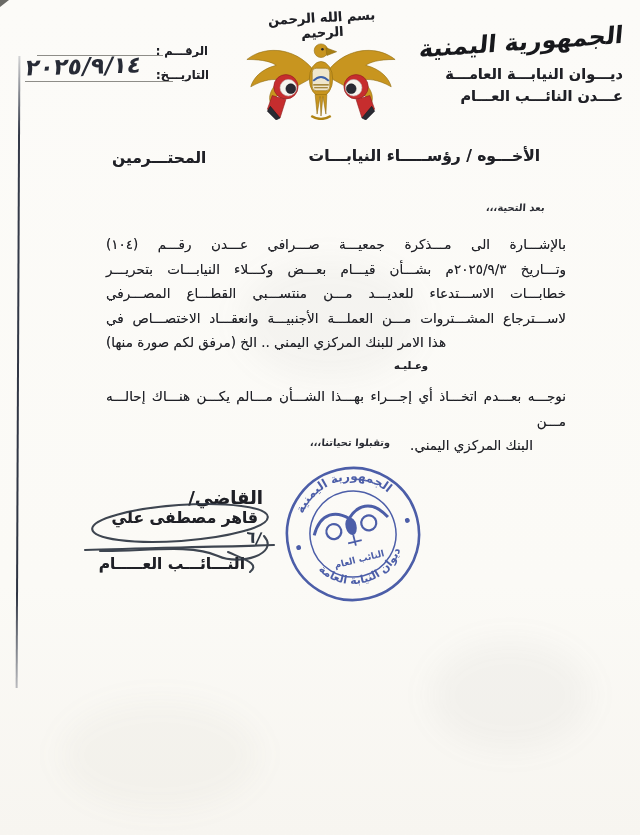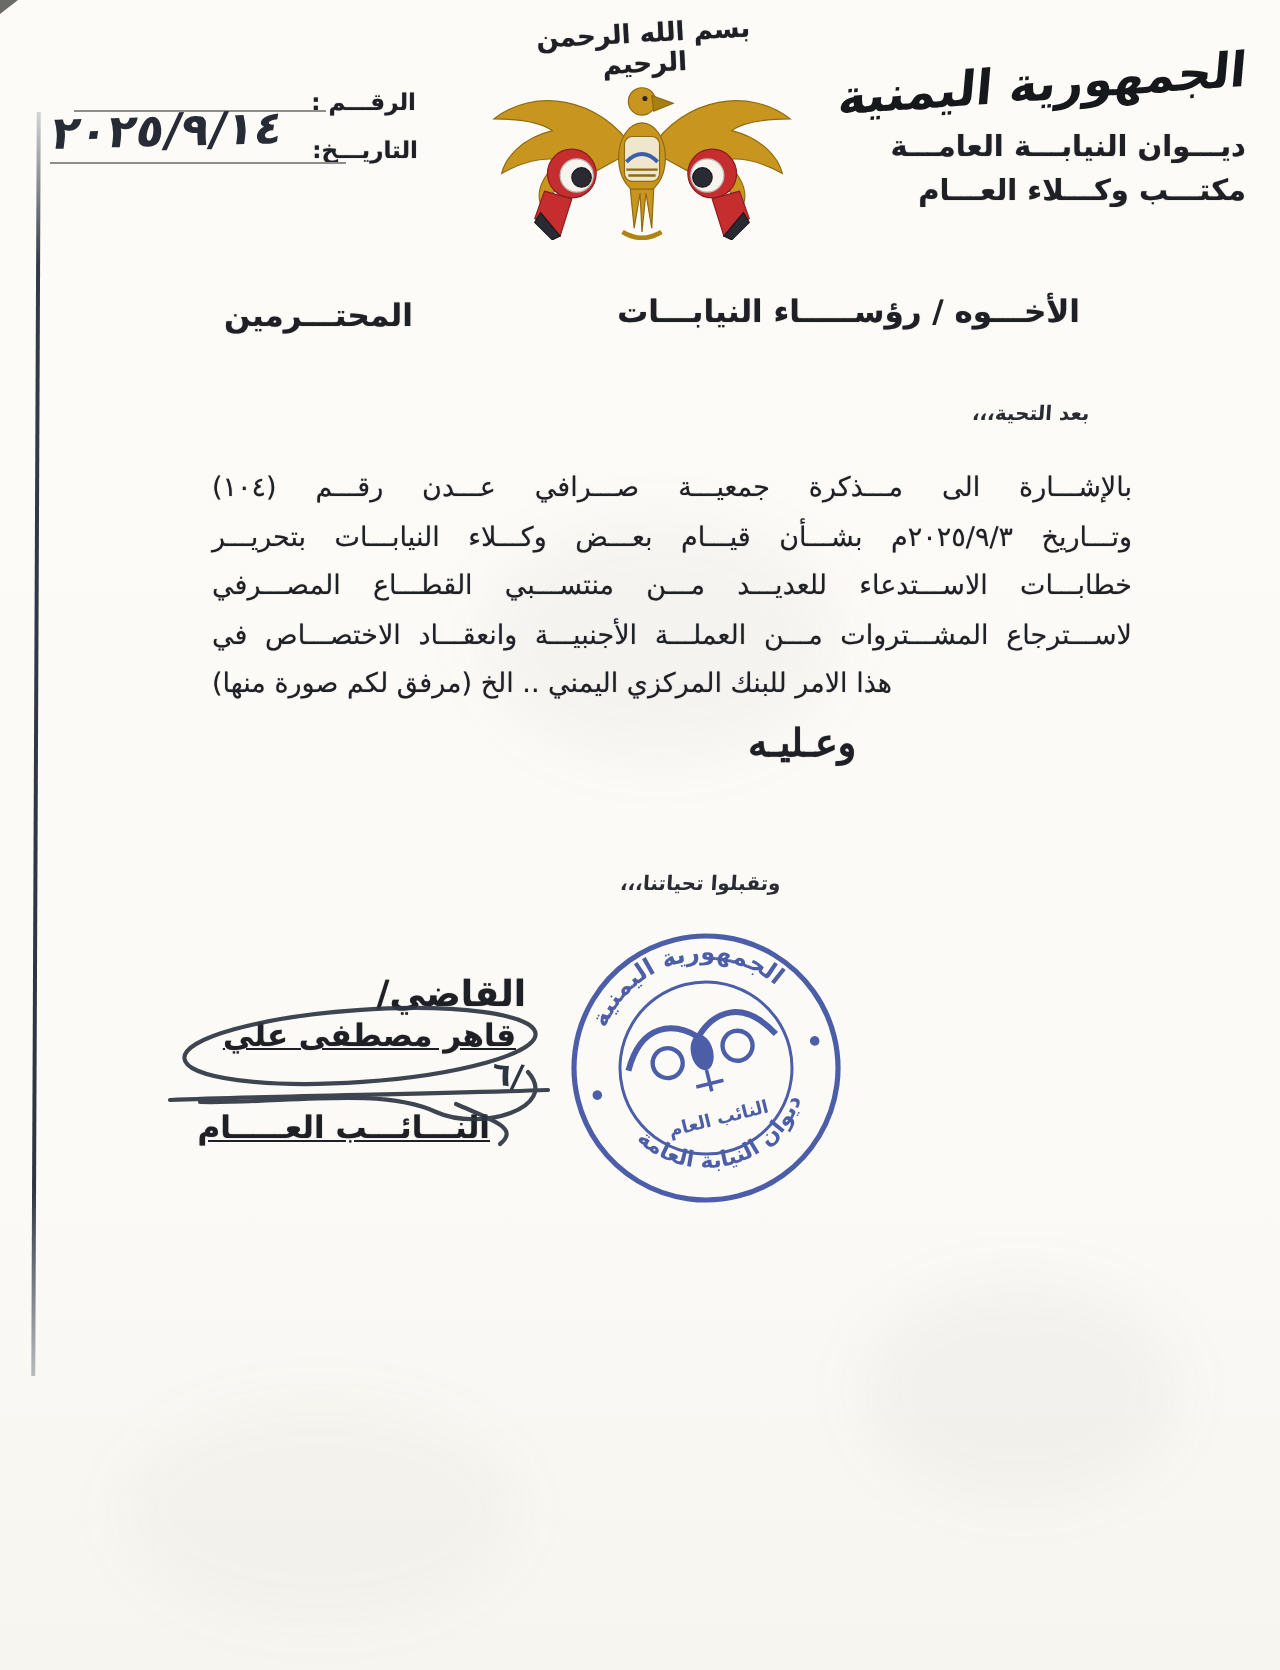--- a/index.html
+++ b/index.html
@@ -30,24 +30,24 @@
   .republic{font-size:24px;font-weight:bold;transform:rotate(-4deg) skewX(-9deg);
     color:#17181c;}
   .head2{font-size:14.5px;}
   
   .addr{font-size:15.5px;}
   .small-note{font-size:10px;transform:skewX(-4deg);color:#2a2c34;}
   .para{font-size:13.5px;line-height:24.6px;font-weight:normal;}
   .jline{text-align:justify;text-align-last:justify;}
   .lastline{text-align:left;text-align-last:left;}
   .indent-line{text-align:right;padding-left:0;padding-right:33px;}
-  .transition{font-size:19px;font-family:Liberation Serif, serif;}
+  .transition{font-size:10px;}
   
   .sig{font-size:18px;}
-  .sig-name{font-size:15.5px;text-decoration:underline;}
+  .sig-name{font-size:15.5px;}
   .stamp-wrap{left:283px;top:464px;width:140px;height:140px;
     transform:rotate(-14deg);opacity:.92;}
   .sig-swirl{left:78px;top:494px;width:205px;height:90px;}
 </style>
 </head>
 <body>
 
 <div class="page">
 
   <div class="abs corner-speck"></div>
@@ -93,36 +93,40 @@
       <path d="M72,46 Q80,38 88,46" fill="none" stroke="#3a5fa8" stroke-width="2"></path>
       <path d="M72,50 L88,50 M73,53 L87,53" stroke="#8f6a10" stroke-width="1.2"></path>
 
       <path d="M74,60 L76,80 L79,62 L80,82 L82,62 L85,80 L86,60 Z" fill="#c8951f"></path>
       <path d="M70,82 Q80,88 90,82" fill="none" stroke="#b08414" stroke-width="2.4"></path>
     </g>
   </svg>
 
   <div class="abs republic" style="right:16px;top:28px;">الجمهورية اليمنية</div>
   <div class="abs head2 b ink" style="right:17px;top:66px;">ديـــوان النيابـــة العامـــة</div>
-  <div class="abs head2 b ink" style="right:17px;top:88px;">مكتـــب وكـــلاء العـــام</div>
+  <div class="abs head2 b ink" style="right:17px;top:88px;">عـــدن النائـــب العـــام</div>
 
   <div class="abs addr b ink" style="right:100px;top:147px;">الأخـــوه / رؤســـــاء النيابـــات</div>
   <div class="abs addr b ink" style="left:112px;top:149px;">المحتـــرمين</div>
   <div class="abs small-note b" style="right:95px;top:202px;">بعد التحية،،،</div>
 
   <div class="abs para ink" style="right:74px;left:106px;top:232px;">
     <div class="jline">بالإشـــارة الى مـــذكرة جمعيـــة صـــرافي عـــدن رقـــم (١٠٤)</div>
     <div class="jline">وتـــاريخ ٢٠٢٥/٩/٣م بشـــأن قيـــام بعـــض وكـــلاء النيابـــات بتحريـــر</div>
     <div class="jline">خطابـــات الاســـتدعاء للعديـــد مـــن منتســـبي القطـــاع المصـــرفي</div>
     <div class="jline">لاســـترجاع المشـــتروات مـــن العملـــة الأجنبيـــة وانعقـــاد الاختصـــاص في</div>
     <div class="lastline">هذا الامر للبنك المركزي اليمني .. الخ (مرفق لكم صورة منها)</div>
   </div>
 
   <div class="abs transition b ink" style="right:212px;top:360px;">وعـليـه</div>
 
+  <div class="abs para ink" style="right:74px;left:106px;top:384px;">
+    <div class="jline">نوجـــه بعـــدم اتخـــاذ أي إجـــراء بهـــذا الشـــأن مـــالم يكـــن هنـــاك إحالـــه مـــن</div>
+    <div class="indent-line">البنك المركزي اليمني.</div>
+  </div>
 
   <div class="abs small-note b" style="right:250px;top:437px;">وتقبلوا تحياتنا،،،</div>
 
   <div class="abs sig b ink" style="right:377px;top:487px;">القاضي/</div>
   <div class="abs sig-name b ink" style="right:382px;top:509px;">قاهر مصطفى علي</div>
   <div class="abs sig-name b ink" style="right:395px;top:555px;">النـــائـــب العـــــام</div>
   <div class="abs" style="right:378px;top:528px;font-size:16px;font-weight:bold;color:#2e3642;transform:rotate(8deg);">/٦</div>
 
   <svg class="abs sig-swirl" viewBox="0 0 205 90">
     <g fill="none" stroke="#2e3642" stroke-width="2.1" stroke-linecap="round" opacity=".92">

